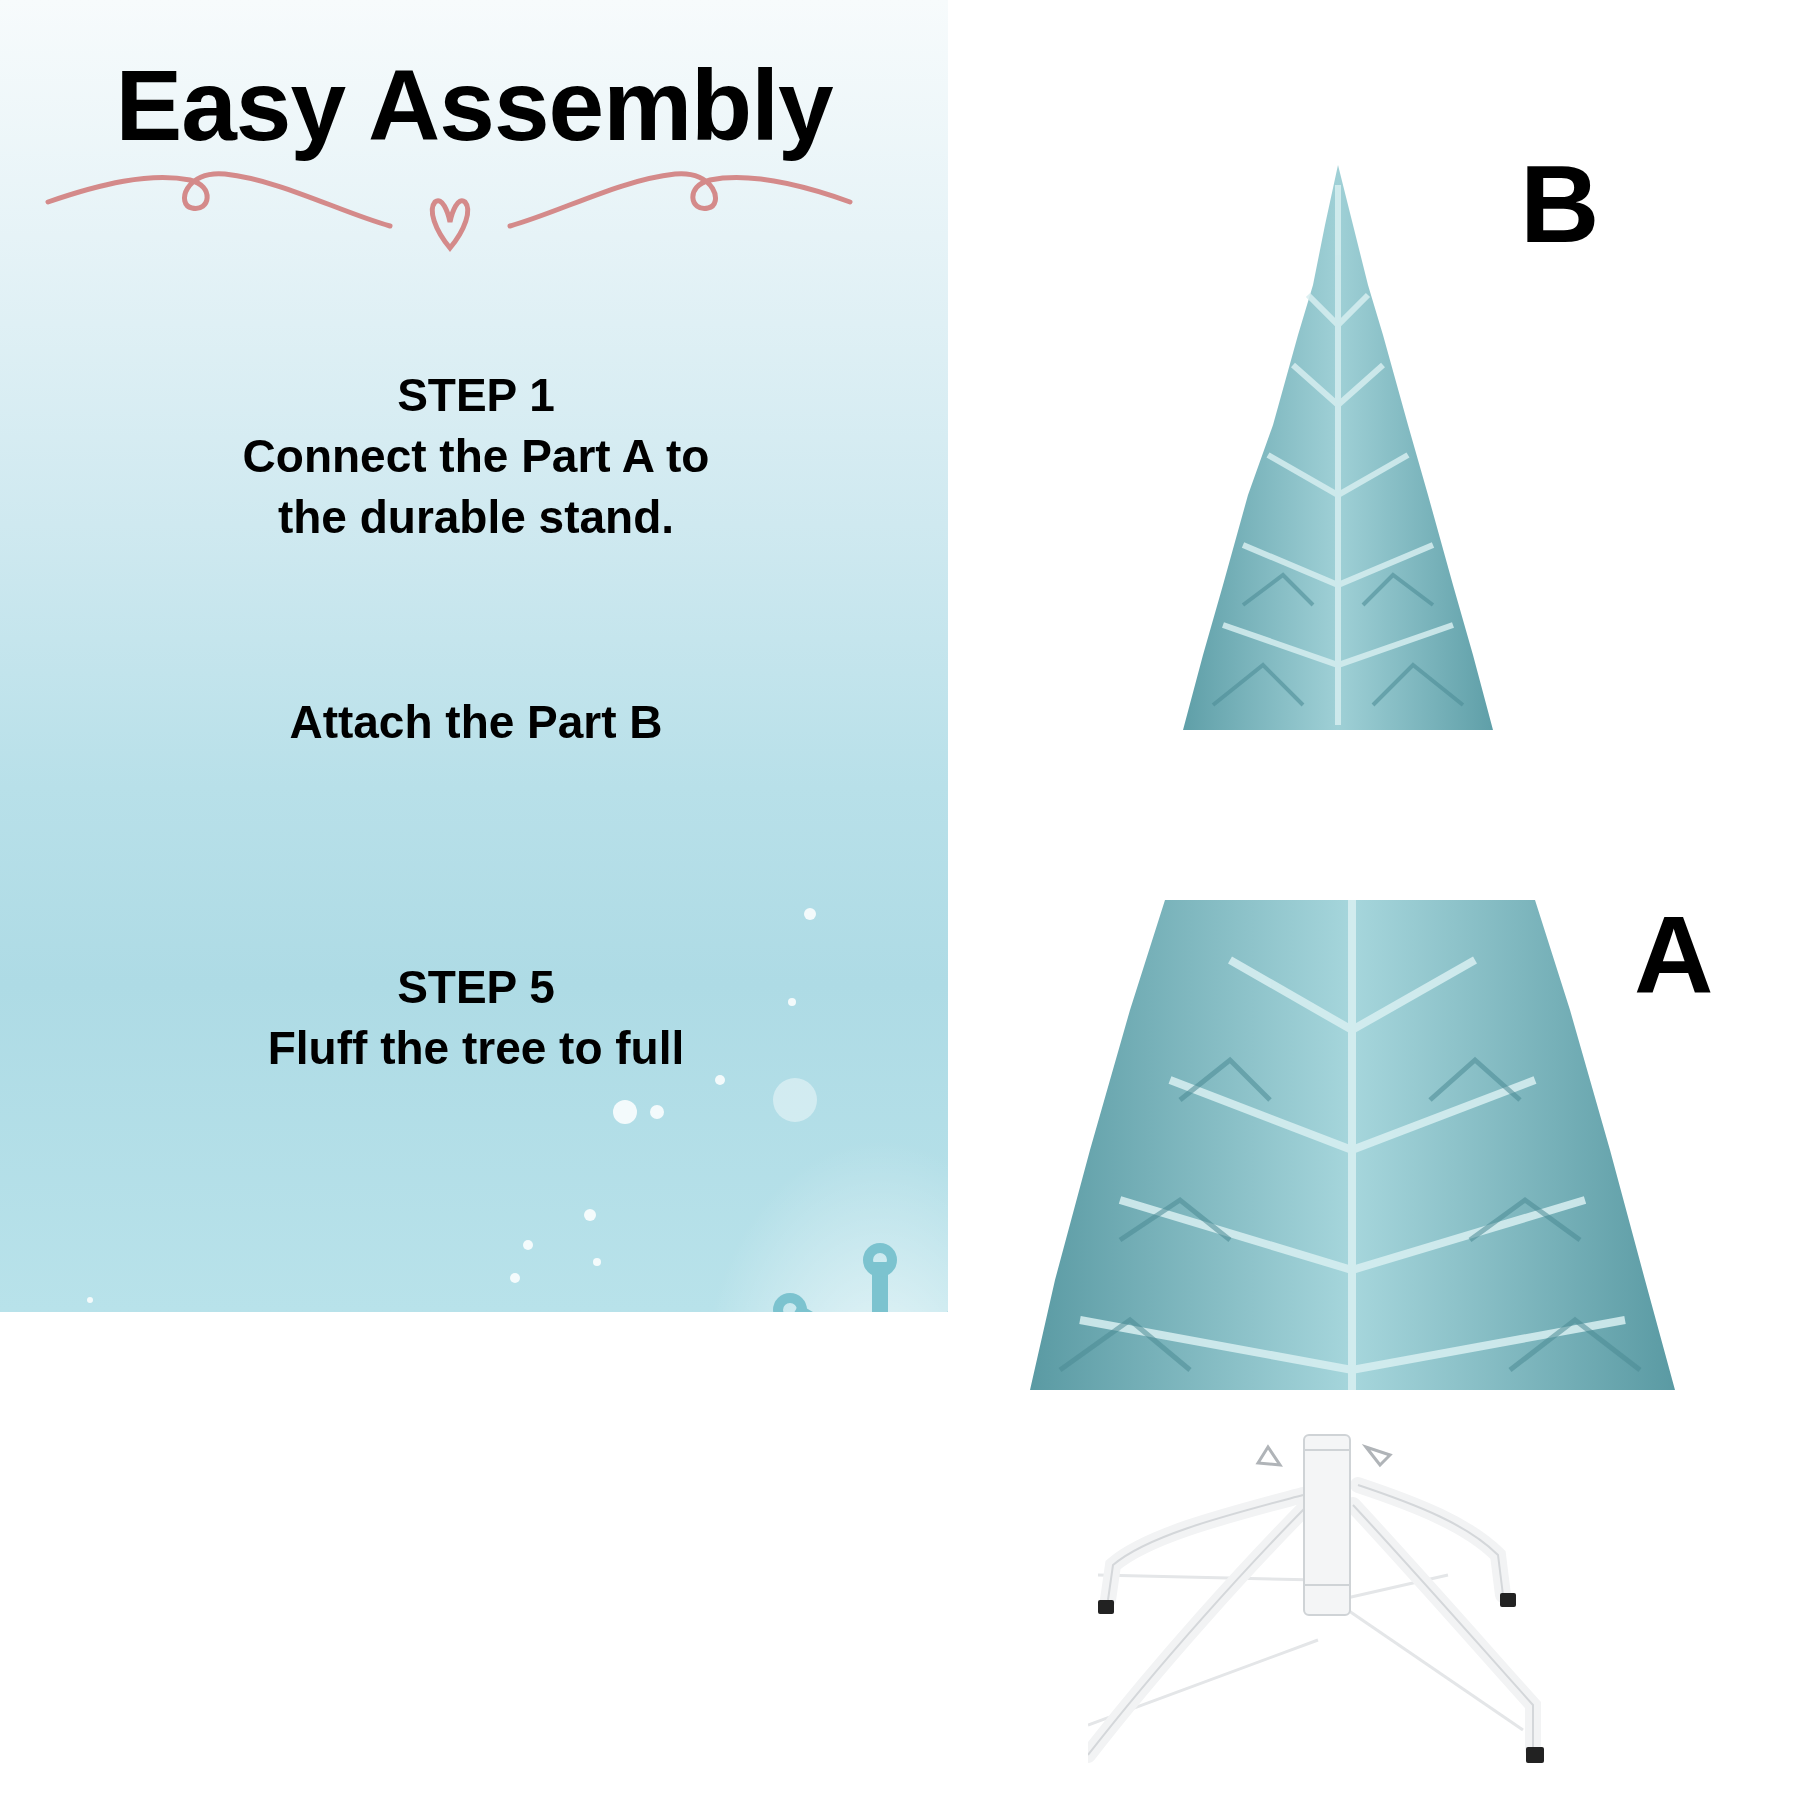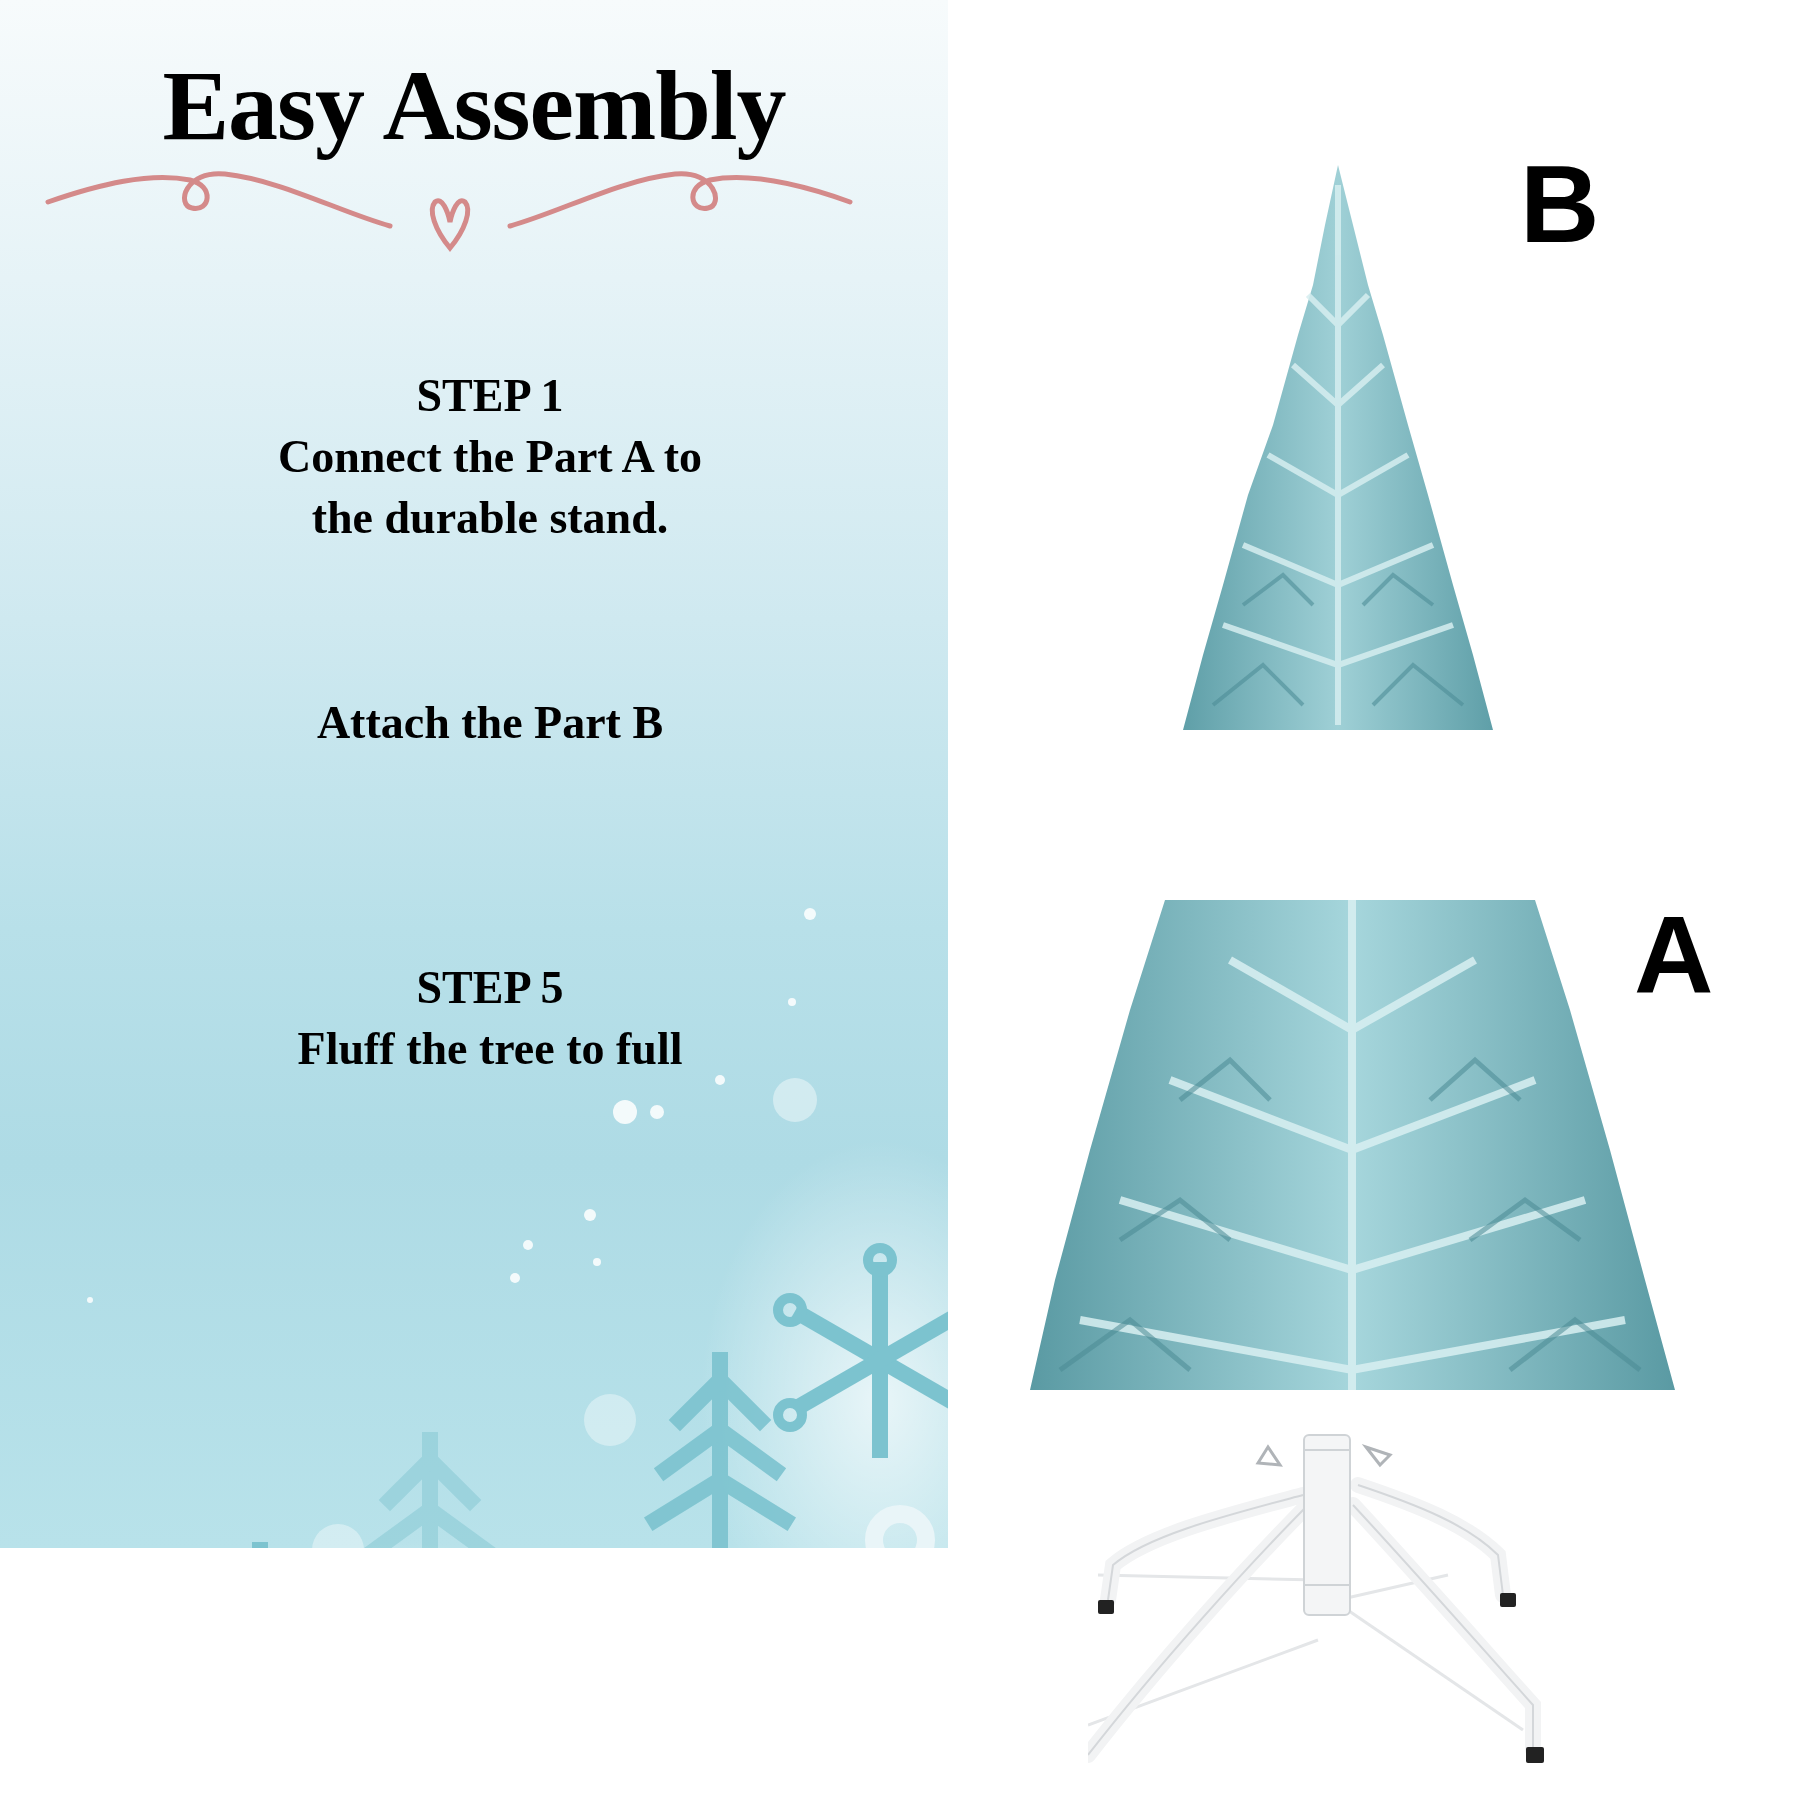--- a/index.html
+++ b/index.html
@@ -1,21 +1,21 @@
 <!DOCTYPE html>
 <html><head>
 <meta charset="utf-8">
 <style>
   html, body { margin:0; padding:0; }
   body { width:1800px; height:1800px; position:relative; overflow:hidden; background:#ffffff; font-family:"Liberation Sans", sans-serif; }
-  .left-panel { position:absolute; left:0; top:0; width:948px; height:1548px; overflow:hidden;
-    background: linear-gradient(to bottom, #f7fbfc 0%, #e6f3f7 18%, #cfe9f0 40%, #b8e0e9 60%, #aedbe5 75%, #b8e2ea 100%); font-family: Liberation Serif, serif; }
+  .left-panel { position:absolute; left:0; top:0; width:948px; height:1312px; overflow:hidden;
+    background: linear-gradient(to bottom, #f7fbfc 0%, #e6f3f7 18%, #cfe9f0 40%, #b8e0e9 60%, #aedbe5 75%, #b8e2ea 100%); }
   .title { position:absolute; left:0; width:948px; top:48px; text-align:center; font-weight:bold; font-size:100px; letter-spacing:-1px; color:#000; }
   .flourish { position:absolute; left:40px; top:150px; width:820px; height:110px; }
-  .step { position:absolute; left:16px; width:948px; text-align:center; font-weight:bold; color:#000; font-size:46px; line-height:61px; }
+  .step { position:absolute; left:2px; width:948px; text-align:center; font-weight:bold; color:#000; font-size:46px; line-height:61px; }
   .step .head { display:block; }
   .step .line { display:block; }
   .snow { position:absolute; left:0; top:0; width:948px; height:1800px; pointer-events:none; }
   .right-panel { position:absolute; left:948px; top:0; width:852px; height:1800px; background:#fff; }
   .part-label { position:absolute; font-weight:bold; font-size:110px; color:#000; }
   svg { display:block; }
 </style>
 </head>
 <body>
 

